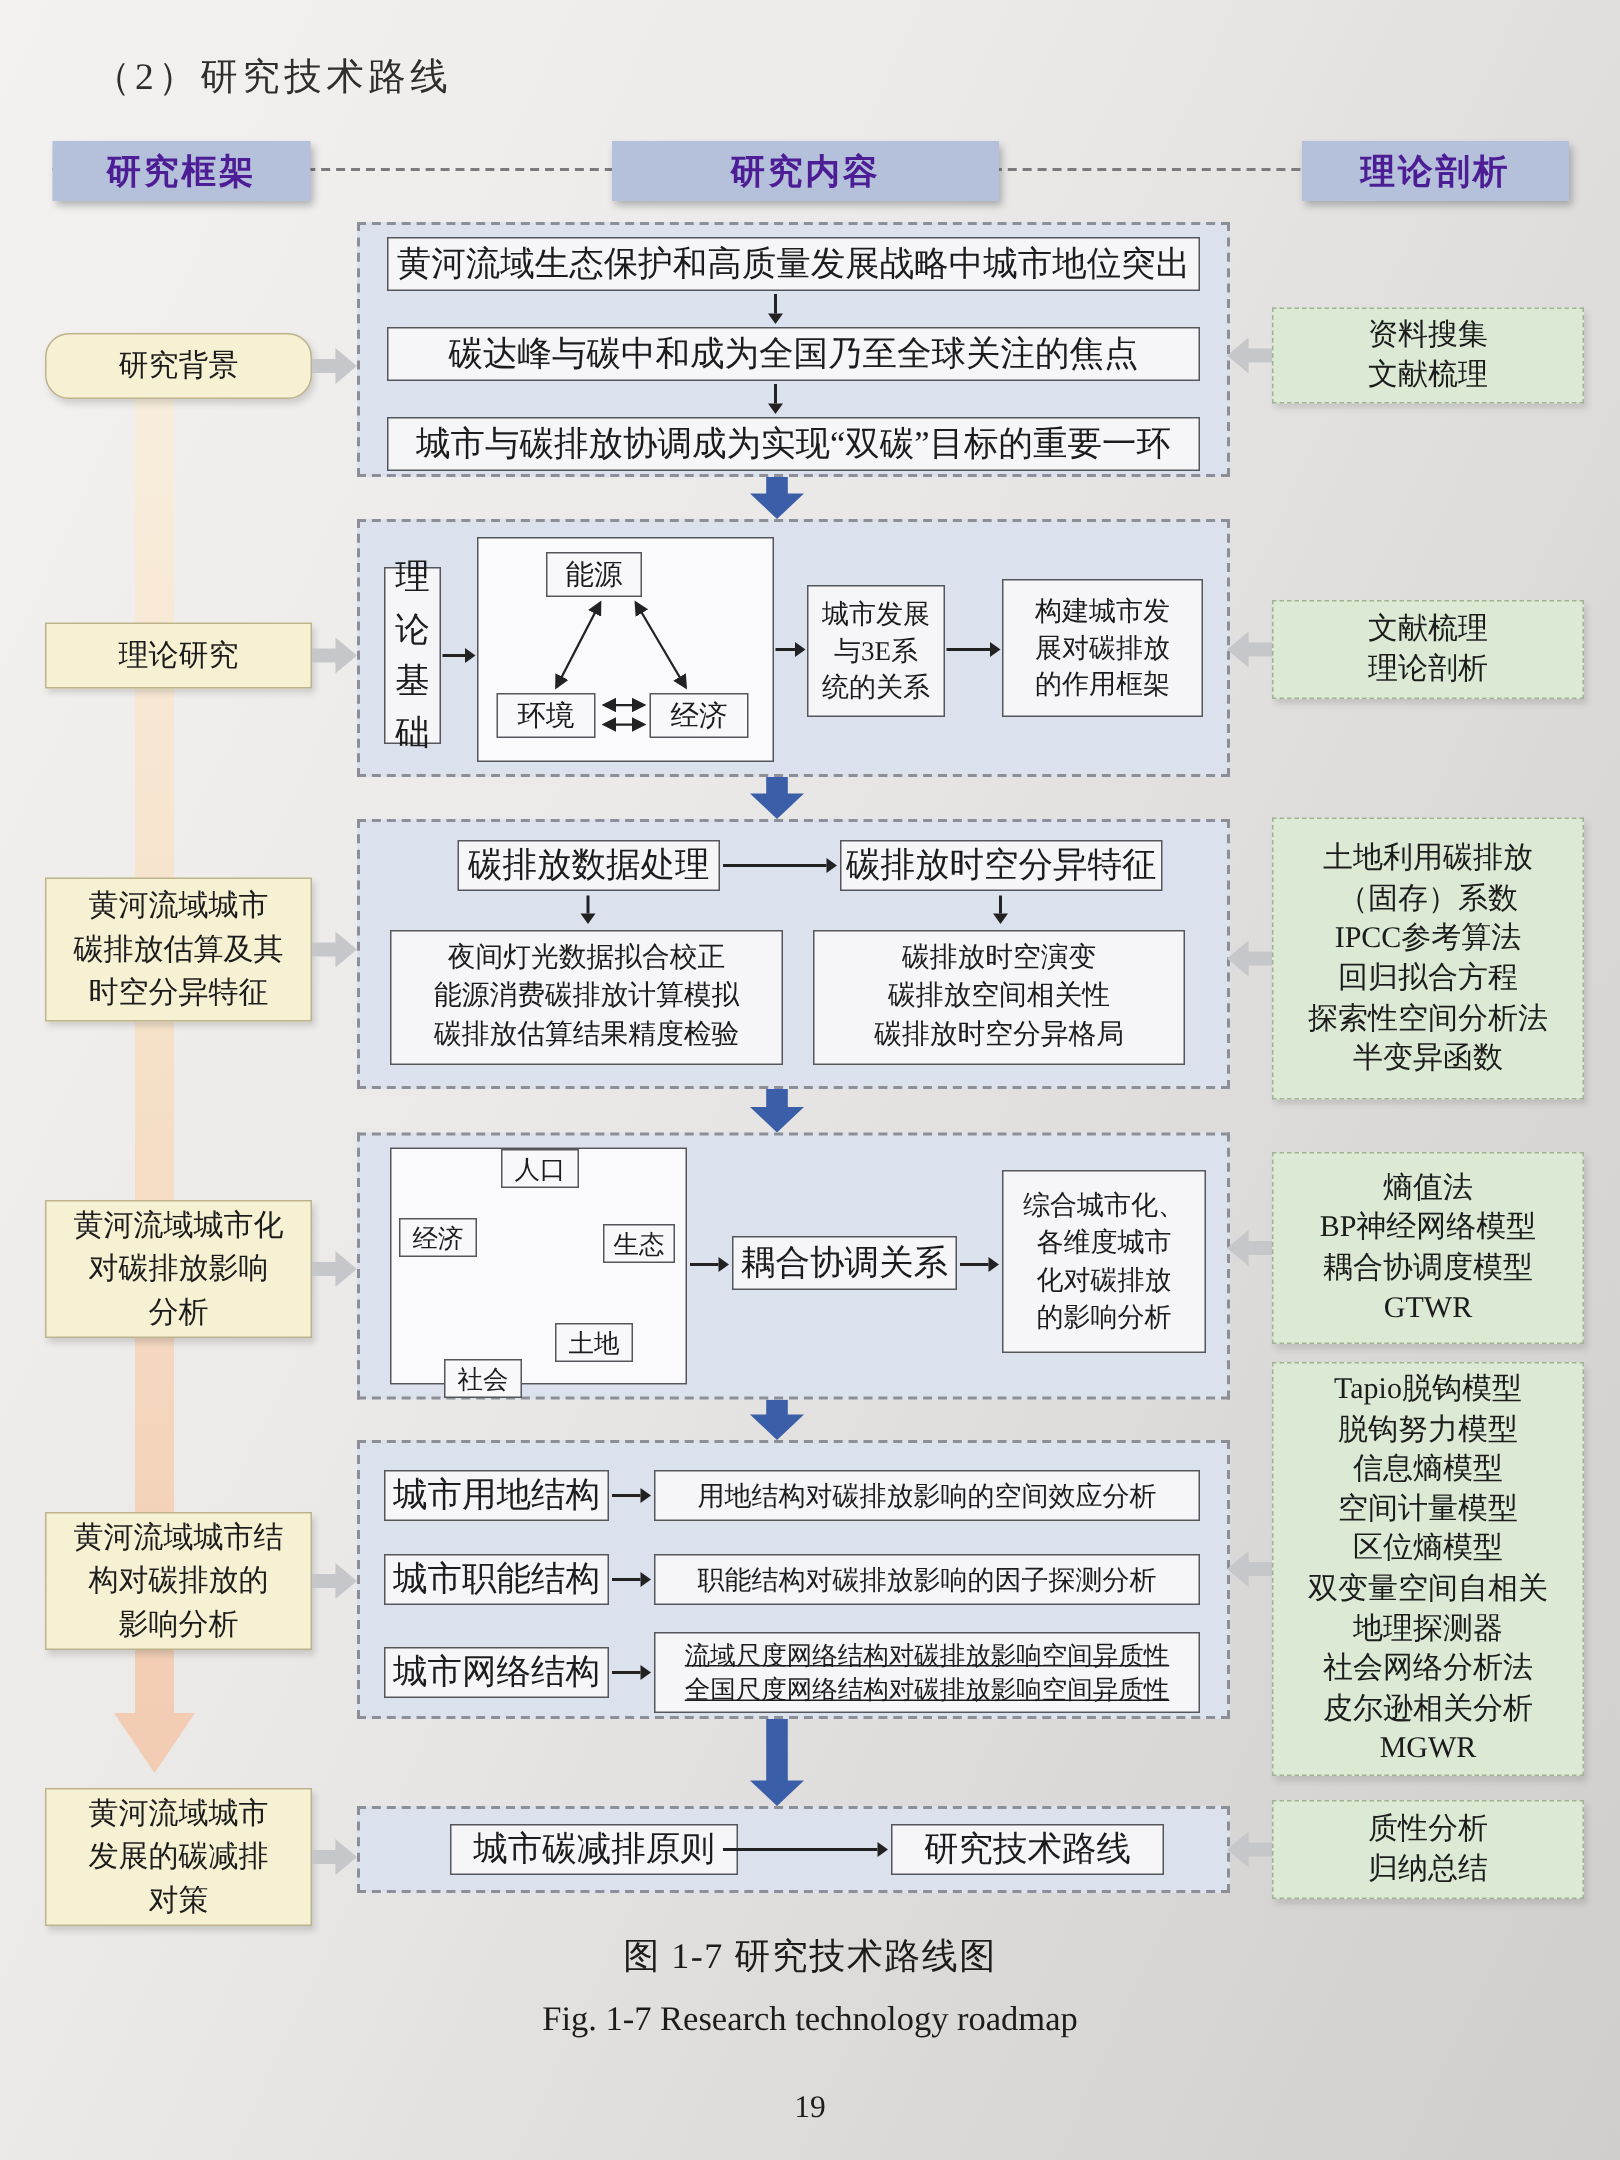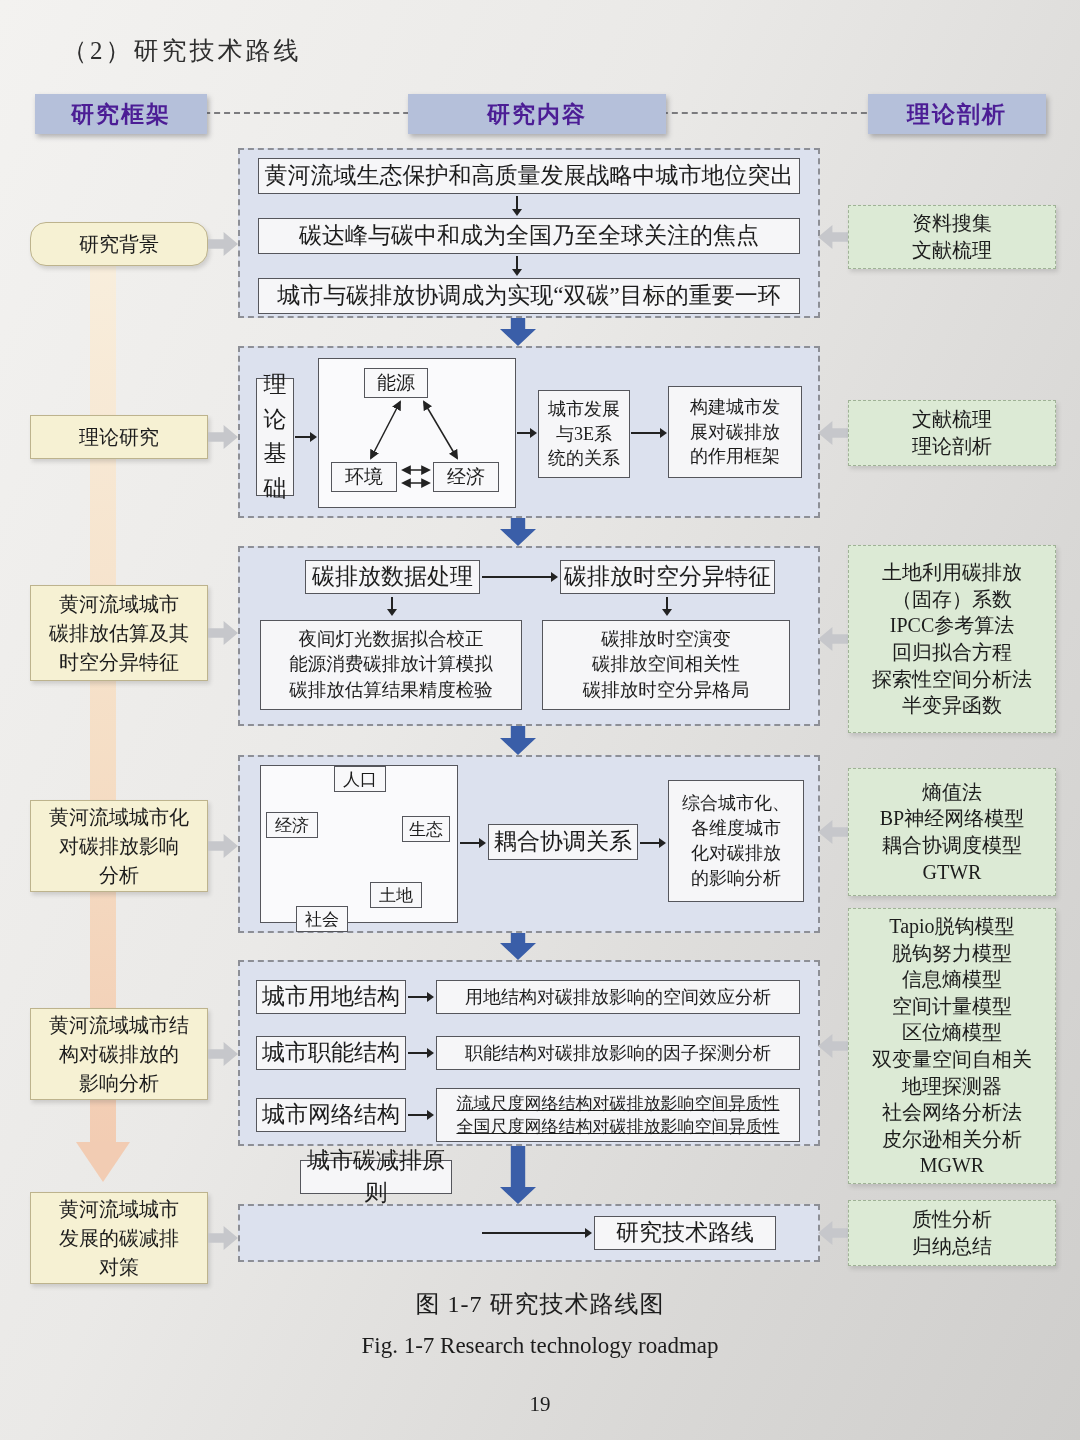--- a/index.html
+++ b/index.html
@@ -172,21 +172,21 @@
   <div class="abs sarr-r" style="left:408px;top:1048px;width:26px;height:10px;"></div>
   <div class="abs c wbox" style="left:436px;top:1036px;width:364px;height:34px;font-size:18px;">职能结构对碳排放影响的因子探测分析</div>
   <div class="abs c wbox" style="left:256px;top:1098px;width:150px;height:34px;">城市网络结构</div>
   <div class="abs sarr-r" style="left:408px;top:1110px;width:26px;height:10px;"></div>
   <div class="abs c wbox pre" style="left:436px;top:1088px;width:364px;height:54px;font-size:17px;text-decoration:underline;">流域尺度网络结构对碳排放影响空间异质性
 全国尺度网络结构对碳排放影响空间异质性</div>
 
   <div class="abs barr" style="left:500px;top:1146px;height:58px;"></div>
 
   <div class="abs dashc" style="left:238px;top:1204px;width:582px;height:58px;"></div>
-  <div class="abs c wbox" style="left:300px;top:1160px;width:152px;height:34px;">城市碳减排原则</div>
+  <div class="abs c wbox" style="left:300px;top:1216px;width:192px;height:34px;">城市碳减排原则</div>
   <div class="abs sarr-r" style="left:482px;top:1228px;width:110px;height:10px;"></div>
   <div class="abs c wbox" style="left:594px;top:1216px;width:182px;height:34px;">研究技术路线</div>
 
   <div class="abs c gbox pre" style="left:848px;top:205px;width:208px;height:64px;">资料搜集
 文献梳理</div>
   <div class="abs c gbox pre" style="left:848px;top:400px;width:208px;height:66px;">文献梳理
 理论剖析</div>
   <div class="abs c gbox pre" style="left:848px;top:545px;width:208px;height:188px;">土地利用碳排放
 （固存）系数
 IPCC参考算法

